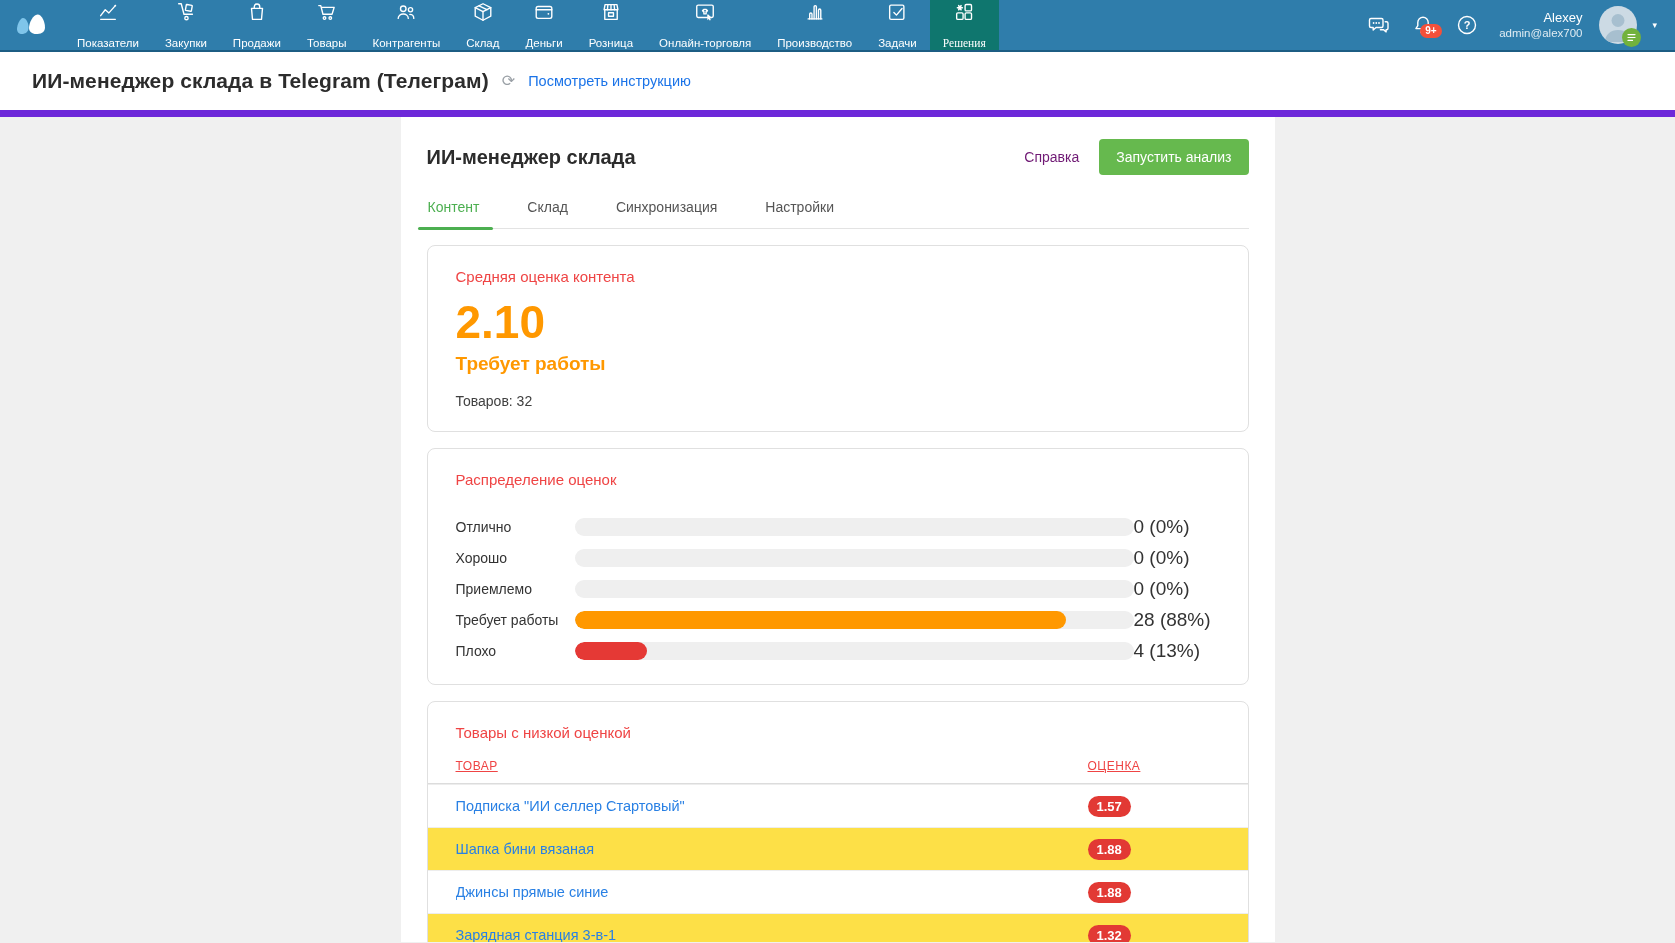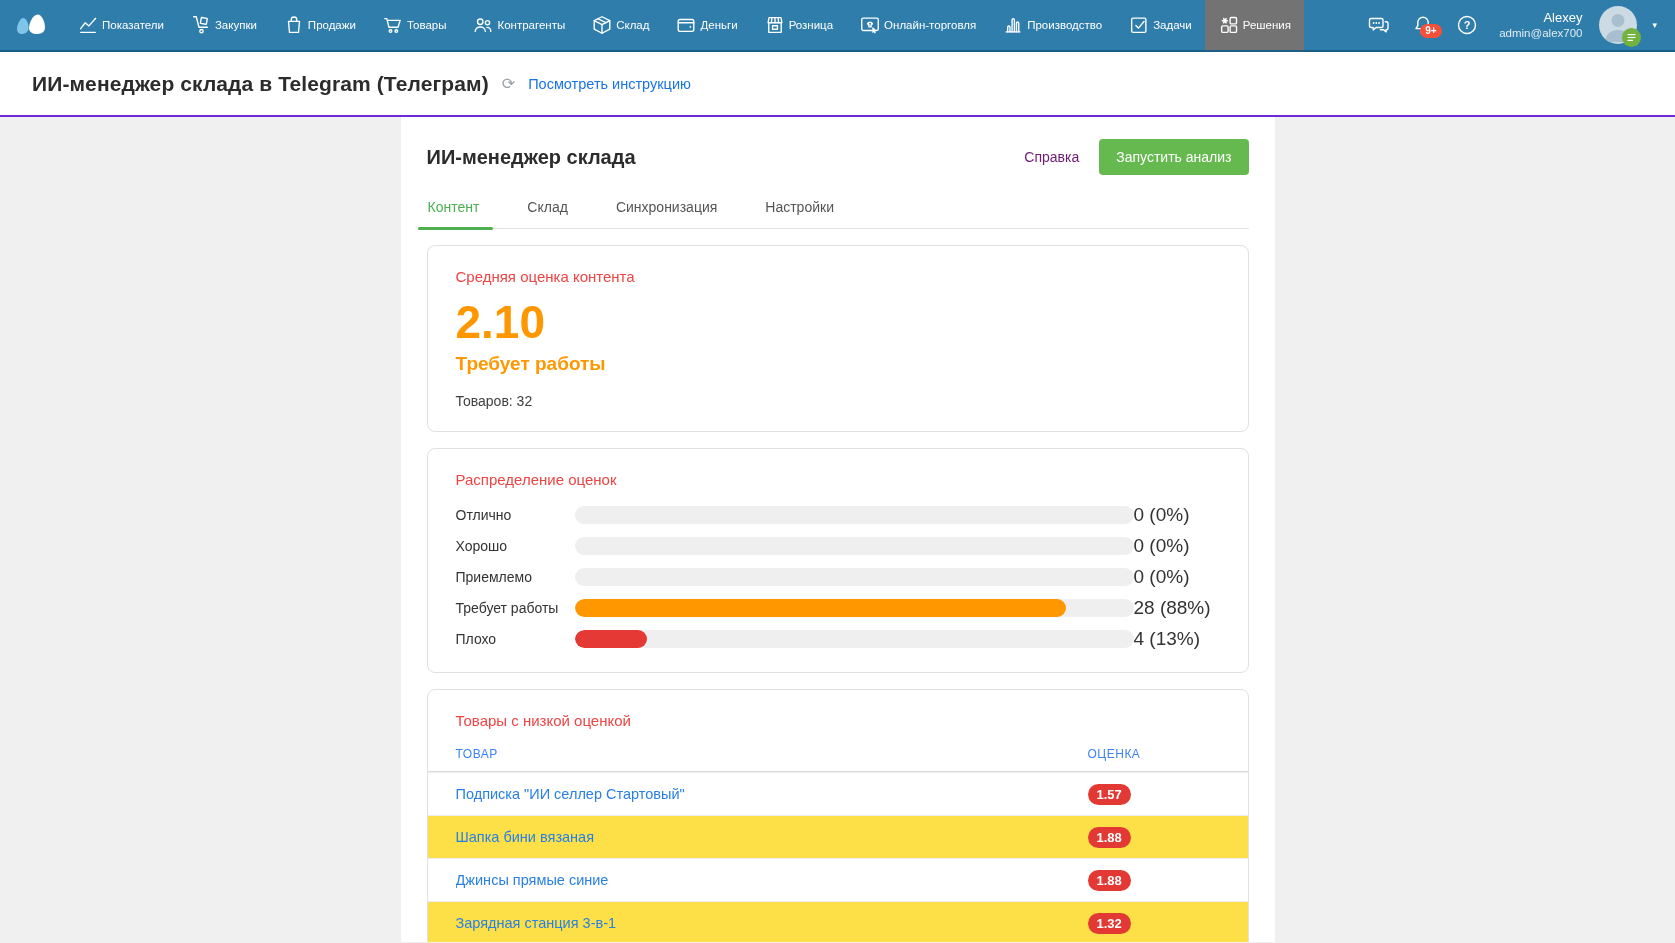--- a/index.html
+++ b/index.html
@@ -3,43 +3,43 @@
 <meta charset="utf-8">
 <style>
   * { box-sizing: border-box; margin: 0; padding: 0; }
   html,body { width:1675px; height:943px; overflow:hidden;
     font-family:"Liberation Sans","DejaVu Sans",sans-serif; background:#f0f0f0; }
 
   
   .nav { display:flex; align-items:stretch; height:52px; background:#2f7dab;
          border-bottom:2px solid #1c5d83; color:#fff; }
   .logo { display:flex; align-items:center; padding:0 10px 0 14px; cursor:pointer; }
-  .nav-item { display:flex; flex-direction:row; align-items:center; justify-content:center;
-              gap:3px; padding:0 13px; cursor:pointer; }
-  .nav-item.active { background:#737373; }
+  .nav-item { display:flex; flex-direction:column; align-items:center; justify-content:center;
+              gap:14px; padding:0 13px; cursor:pointer; }
+  .nav-item.active { background:#0f766e;font-family:Liberation Serif, serif; }
   .nav-label { font-size:11.5px; color:#fff; white-space:nowrap; }
   .nicon { width:22px; height:22px; }
   .nav-right { margin-left:auto; display:flex; align-items:center; gap:20px; padding-right:18px; }
   .icon-btn { position:relative; display:flex; align-items:center; cursor:pointer; }
   .ricon { width:24px; height:24px; }
   .nbadge { position:absolute; left:9px; top:11px; background:#f4503a; color:#fff;
             font-size:10px; font-weight:bold; padding:2px 5px; border-radius:9px; line-height:1; }
   .user-block { display:flex; align-items:center; gap:17px; cursor:pointer; }
   .user-text { text-align:right; line-height:1.25; }
   .user-name { font-size:13px; color:#fff; }
   .user-email { font-size:11.5px; color:rgba(255,255,255,.85); }
   .avatar { position:relative; width:38px; height:38px; border-radius:50%;
             background:#ccdae4; overflow:visible; }
   .avatar-clip { width:38px; height:38px; border-radius:50%; overflow:hidden; }
   .avatar-badge { position:absolute; right:-4px; bottom:-3px; width:19px; height:19px;
                   border-radius:50%; background:#72b23d; display:flex; align-items:center; justify-content:center; }
   .caret { font-size:9px; color:#fff; margin-left:-2px; }
 
   
-  .titlebar { height:65px; background:#fff; border-bottom:2px solid #6d28d9;
+  .titlebar { height:65px; background:#fff; border-bottom:7px solid #6d28d9;
               display:flex; align-items:center; padding:0 32px; gap:13px; }
   .titlebar h1 { font-size:21px; font-weight:bold; color:#2c2c2c; letter-spacing:.1px; }
   .refresh { color:#9aa0a6; font-size:16px; cursor:pointer; line-height:1; }
   .instr { color:#1a73e8; font-size:14.5px; text-decoration:none; cursor:pointer; }
 
   
   .page { height:825px; display:flex; justify-content:center; background:#f0f0f0; overflow:hidden; }
   .app { width:874px; background:#fff; padding:0 26px; }
 
   .app-head { display:flex; align-items:center; margin-top:22px; }
@@ -58,33 +58,33 @@
   .card { border:1px solid #e0e0e0; border-radius:8px; margin-top:16px;
           padding:22px 28px; background:#fff; }
   .card-title { font-size:15px; color:#ef4444; }
 
   
   .score-big { font-size:46px; font-weight:bold; color:#ff9800; margin-top:13px; line-height:1.05; }
   .score-status { font-size:19px; font-weight:bold; color:#ff9800; margin-top:7px; }
   .score-products { font-size:14px; color:#404040; margin-top:18px; }
 
   
-  .dist-rows { margin-top:16px; }
+  .dist-rows { margin-top:28px; }
   .dist-row { display:flex; align-items:center; margin-top:9px; }
   .dist-row:first-child { margin-top:0; }
   .dist-label { width:119px; font-size:14px; color:#333; flex:none; }
   .dist-track { flex:1; height:18px; background:#efefef; border-radius:9px; overflow:hidden; }
   .dist-fill { height:100%; border-radius:9px; width:0; }
   .dist-value { width:86px; flex:none; font-size:19px; color:#333; }
 
   
   .card.table-card { padding-left:0; padding-right:0; padding-bottom:0; overflow:hidden; }
   .table-card .card-title { padding:0 28px; }
   .thead { display:flex; align-items:center; padding:18px 28px 10px; border-bottom:1px solid #dcdcdc; }
-  .th { font-size:12px; color:#3b82f6; letter-spacing:.5px; }
+  .th { font-size:12px; color:#ef4444; letter-spacing:.5px;text-decoration:underline; }
   .th-product { flex:1; }
   .th-score { width:132px; flex:none; }
   .trow { display:flex; align-items:center; height:43px; padding:0 28px; border-top:1px solid #ededed; }
   .trow:first-of-type { border-top:none; }
   .trow.alt { background:#fde047; }
   .tname { flex:1; font-size:14.5px; color:#2980e4; text-decoration:none; cursor:pointer;
            white-space:nowrap; overflow:hidden; }
   .tscore { width:132px; flex:none; }
   .badge { display:inline-block; min-width:24px; text-align:center; padding:4px 9px;
            border-radius:13px; color:#fff; font-size:13px; font-weight:bold; line-height:1; }

